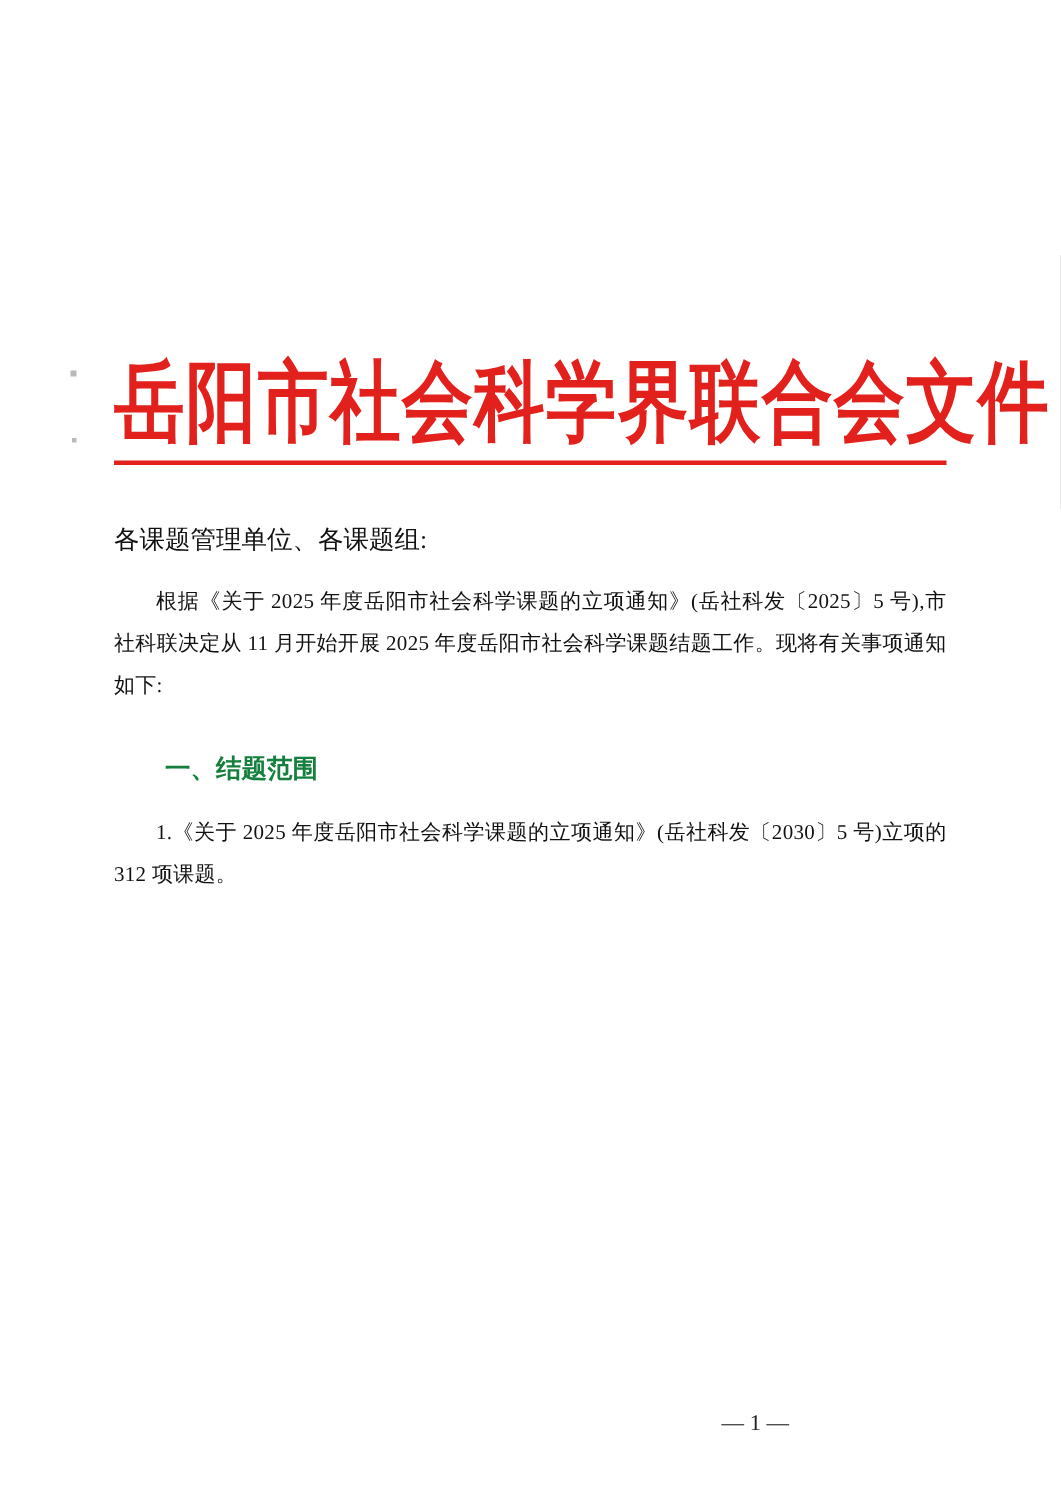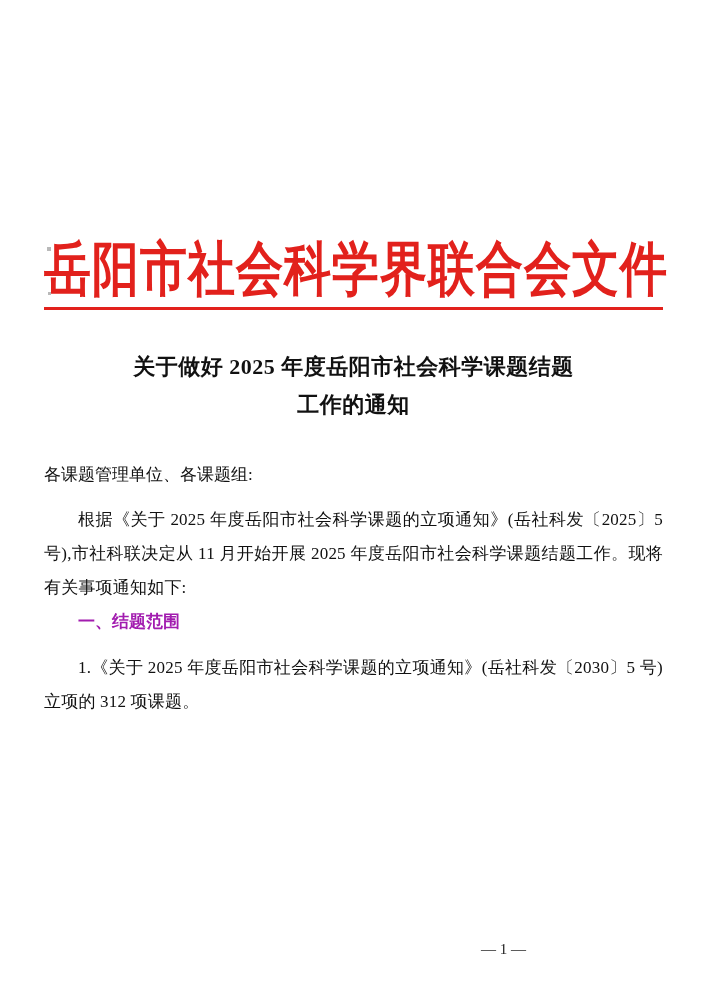--- a/index.html
+++ b/index.html
@@ -18,21 +18,21 @@
     overflow: hidden;
     margin: 0 auto;
   }
   .doc-inner {
     position: absolute;
     left: 0;
     top: 0;
     width: 707px;
     height: 1000px;
     box-sizing: border-box;
-    padding: 0 44px;
+    padding: 0 76px;
   }
   .masthead {
     margin-top: 238px;
     text-align: center;
     color: #e2211c;
     font-family: "DejaVu Serif", serif;
     font-weight: bold;
     font-size: 47px;
     line-height: 1.05;
     letter-spacing: 1px;
@@ -63,32 +63,32 @@
     letter-spacing: 0.5px;
   }
   .addressee {
     margin-top: 34px;
     font-size: 17px;
     line-height: 1.9;
     color: #111;
   }
   p.body-para {
     margin: 12px 0 0 0;
-    font-size: 17px;
+    font-size: 14px;
     line-height: 2.0;
     color: #111;
     text-align: justify;
     text-indent: 2em;
     letter-spacing: 0.2px;
   }
   p.section-head {
-    margin: 0 0 0 0;
+    margin: 24px 0 0 0;
     font-size: 17px;
     line-height: 2.0;
-    color: #a21caf;
+    color: #15803d;
     text-indent: 2em;
     font-weight: bold;
   }
   .page-number {
     position: absolute;
     left: 0;
     right: 0;
     bottom: 42px;
     text-align: center;
     font-size: 15px;
@@ -107,24 +107,20 @@
   <div class="speck" style="left:47px;top:247px;width:4px;height:4px;"></div>
   <div class="speck" style="left:48px;top:292px;width:3px;height:3px;"></div>
 
   <div class="doc-inner">
 
     <div class="masthead">岳阳市社会科学界联合会文件</div>
 
 
     <div class="red-rule"></div>
 
-    <div class="doc-title">
-      <div>关于做好 2025 年度岳阳市社会科学课题结题</div>
-      <div>工作的通知</div>
-    </div>
 
     <div class="addressee">各课题管理单位、各课题组:</div>
 
     <p class="body-para">根据《关于 2025 年度岳阳市社会科学课题的立项通知》(岳社科发〔2025〕5 号),市社科联决定从 11 月开始开展 2025 年度岳阳市社会科学课题结题工作。现将有关事项通知如下:</p>
 
     <p class="section-head">一、结题范围</p>
 
     <p class="body-para">1.《关于 2025 年度岳阳市社会科学课题的立项通知》(岳社科发〔2030〕5 号)立项的 312 项课题。</p>
 
   </div>

